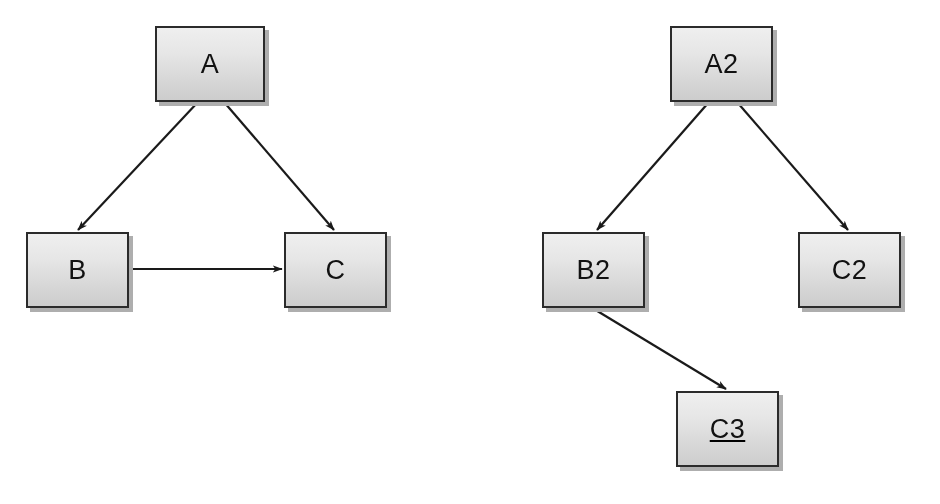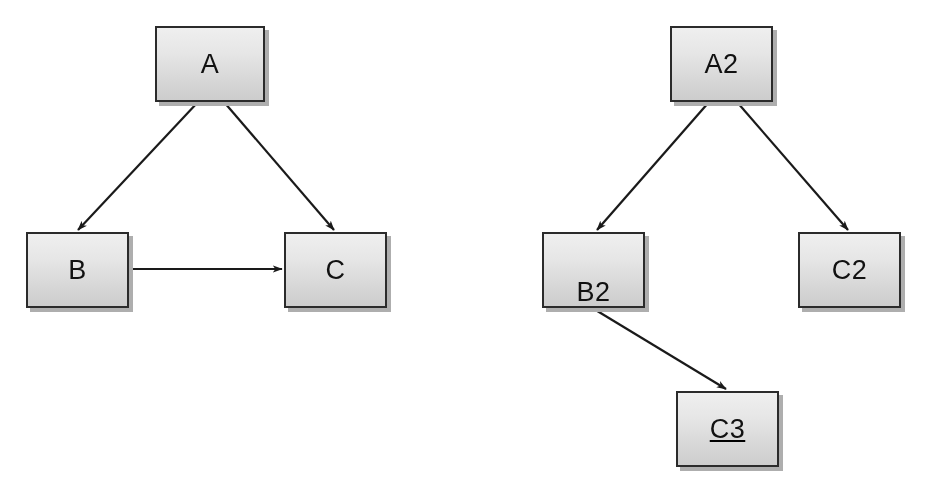--- a/index.html
+++ b/index.html
@@ -72,21 +72,21 @@
       </div>
       <div class="node" style="left: 26px; top: 232px; width: 103px; height: 76px;">
         <span class="node-label">B</span>
       </div>
       <div class="node" style="left: 284px; top: 232px; width: 103px; height: 76px;">
         <span class="node-label">C</span>
       </div>
       <div class="node" style="left: 670px; top: 26px; width: 103px; height: 76px;">
         <span class="node-label">A2</span>
       </div>
-      <div class="node" style="left: 542px; top: 232px; width: 103px; height: 76px; align-items: flex-end;">
+      <div class="node" style="left: 542px; top: 232px; width: 103px; height: 76px;">
         <span class="node-label">B2</span>
       </div>
       <div class="node" style="left: 798px; top: 232px; width: 103px; height: 76px;">
         <span class="node-label">C2</span>
       </div>
       <div class="node" style="left: 676px; top: 391px; width: 103px; height: 76px; text-decoration: underline;">
         <span class="node-label">C3</span>
       </div>
     </div>
 

